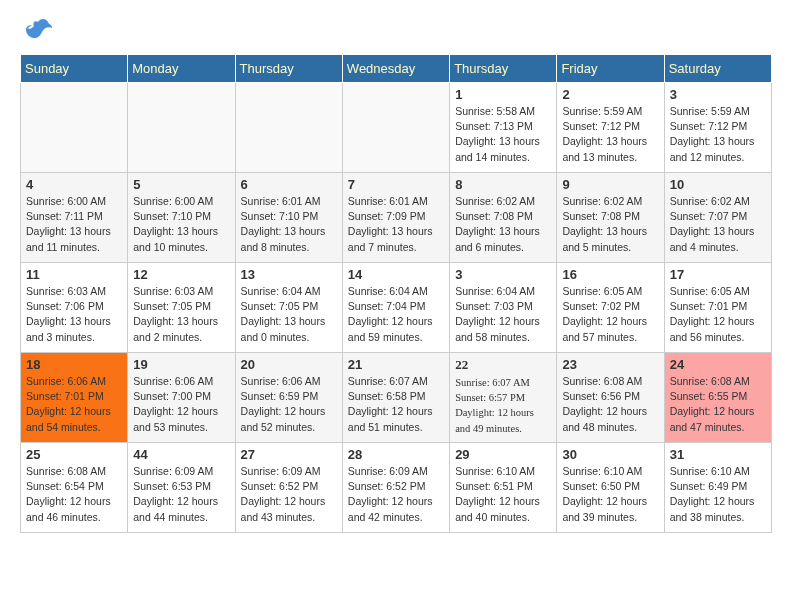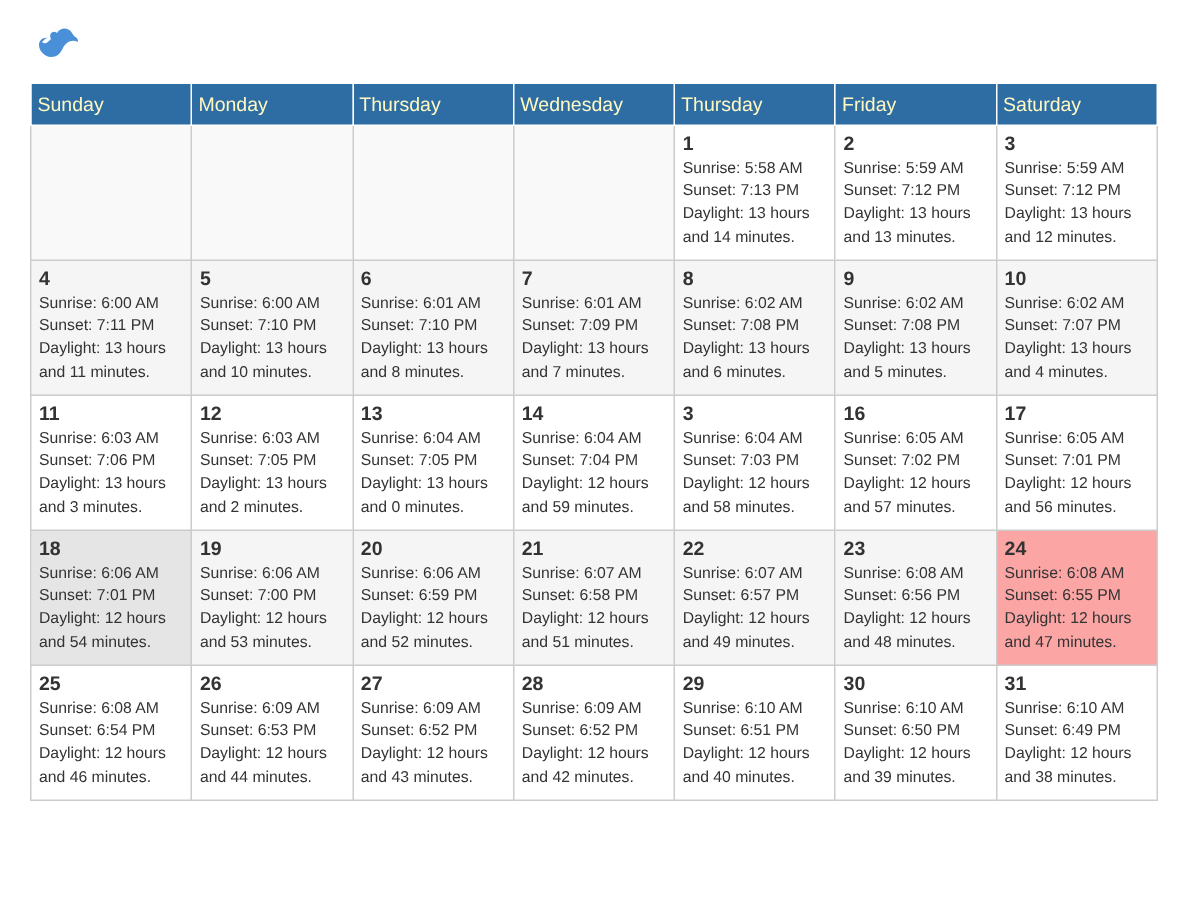--- a/index.html
+++ b/index.html
@@ -199,56 +199,56 @@
         <td>
           <span class="day-number">16</span>
           <span class="day-detail">Sunrise: 6:05 AM<br>Sunset: 7:02 PM<br>Daylight: 12 hours and 57 minutes.</span>
         </td>
         <td>
           <span class="day-number">17</span>
           <span class="day-detail">Sunrise: 6:05 AM<br>Sunset: 7:01 PM<br>Daylight: 12 hours and 56 minutes.</span>
         </td>
       </tr>
       <tr>
-        <td style="background: #e5e5e5;">
+        <td style="background: #f97316;">
           <span class="day-number">18</span>
           <span class="day-detail">Sunrise: 6:06 AM<br>Sunset: 7:01 PM<br>Daylight: 12 hours and 54 minutes.</span>
         </td>
         <td style="background: rgb(245, 245, 245);">
           <span class="day-number">19</span>
           <span class="day-detail">Sunrise: 6:06 AM<br>Sunset: 7:00 PM<br>Daylight: 12 hours and 53 minutes.</span>
         </td>
         <td style="background: rgb(245, 245, 245); margin-top: 44px;">
           <span class="day-number">20</span>
           <span class="day-detail">Sunrise: 6:06 AM<br>Sunset: 6:59 PM<br>Daylight: 12 hours and 52 minutes.</span>
         </td>
         <td style="background: rgb(245, 245, 245);">
           <span class="day-number">21</span>
           <span class="day-detail">Sunrise: 6:07 AM<br>Sunset: 6:58 PM<br>Daylight: 12 hours and 51 minutes.</span>
         </td>
-        <td style="background: rgb(245, 245, 245);">
+        <td style="background: rgb(245, 245, 245); font-family: Liberation Serif, serif;">
           <span class="day-number">22</span>
           <span class="day-detail">Sunrise: 6:07 AM<br>Sunset: 6:57 PM<br>Daylight: 12 hours and 49 minutes.</span>
         </td>
         <td style="background: rgb(245, 245, 245);">
           <span class="day-number">23</span>
           <span class="day-detail">Sunrise: 6:08 AM<br>Sunset: 6:56 PM<br>Daylight: 12 hours and 48 minutes.</span>
         </td>
         <td style="background: #fca5a5;">
           <span class="day-number">24</span>
           <span class="day-detail">Sunrise: 6:08 AM<br>Sunset: 6:55 PM<br>Daylight: 12 hours and 47 minutes.</span>
         </td>
       </tr>
       <tr>
         <td>
           <span class="day-number">25</span>
           <span class="day-detail">Sunrise: 6:08 AM<br>Sunset: 6:54 PM<br>Daylight: 12 hours and 46 minutes.</span>
         </td>
         <td>
-          <span class="day-number">26</span>
+          <span class="day-number">44</span>
           <span class="day-detail">Sunrise: 6:09 AM<br>Sunset: 6:53 PM<br>Daylight: 12 hours and 44 minutes.</span>
         </td>
         <td>
           <span class="day-number">27</span>
           <span class="day-detail">Sunrise: 6:09 AM<br>Sunset: 6:52 PM<br>Daylight: 12 hours and 43 minutes.</span>
         </td>
         <td>
           <span class="day-number">28</span>
           <span class="day-detail">Sunrise: 6:09 AM<br>Sunset: 6:52 PM<br>Daylight: 12 hours and 42 minutes.</span>
         </td>

